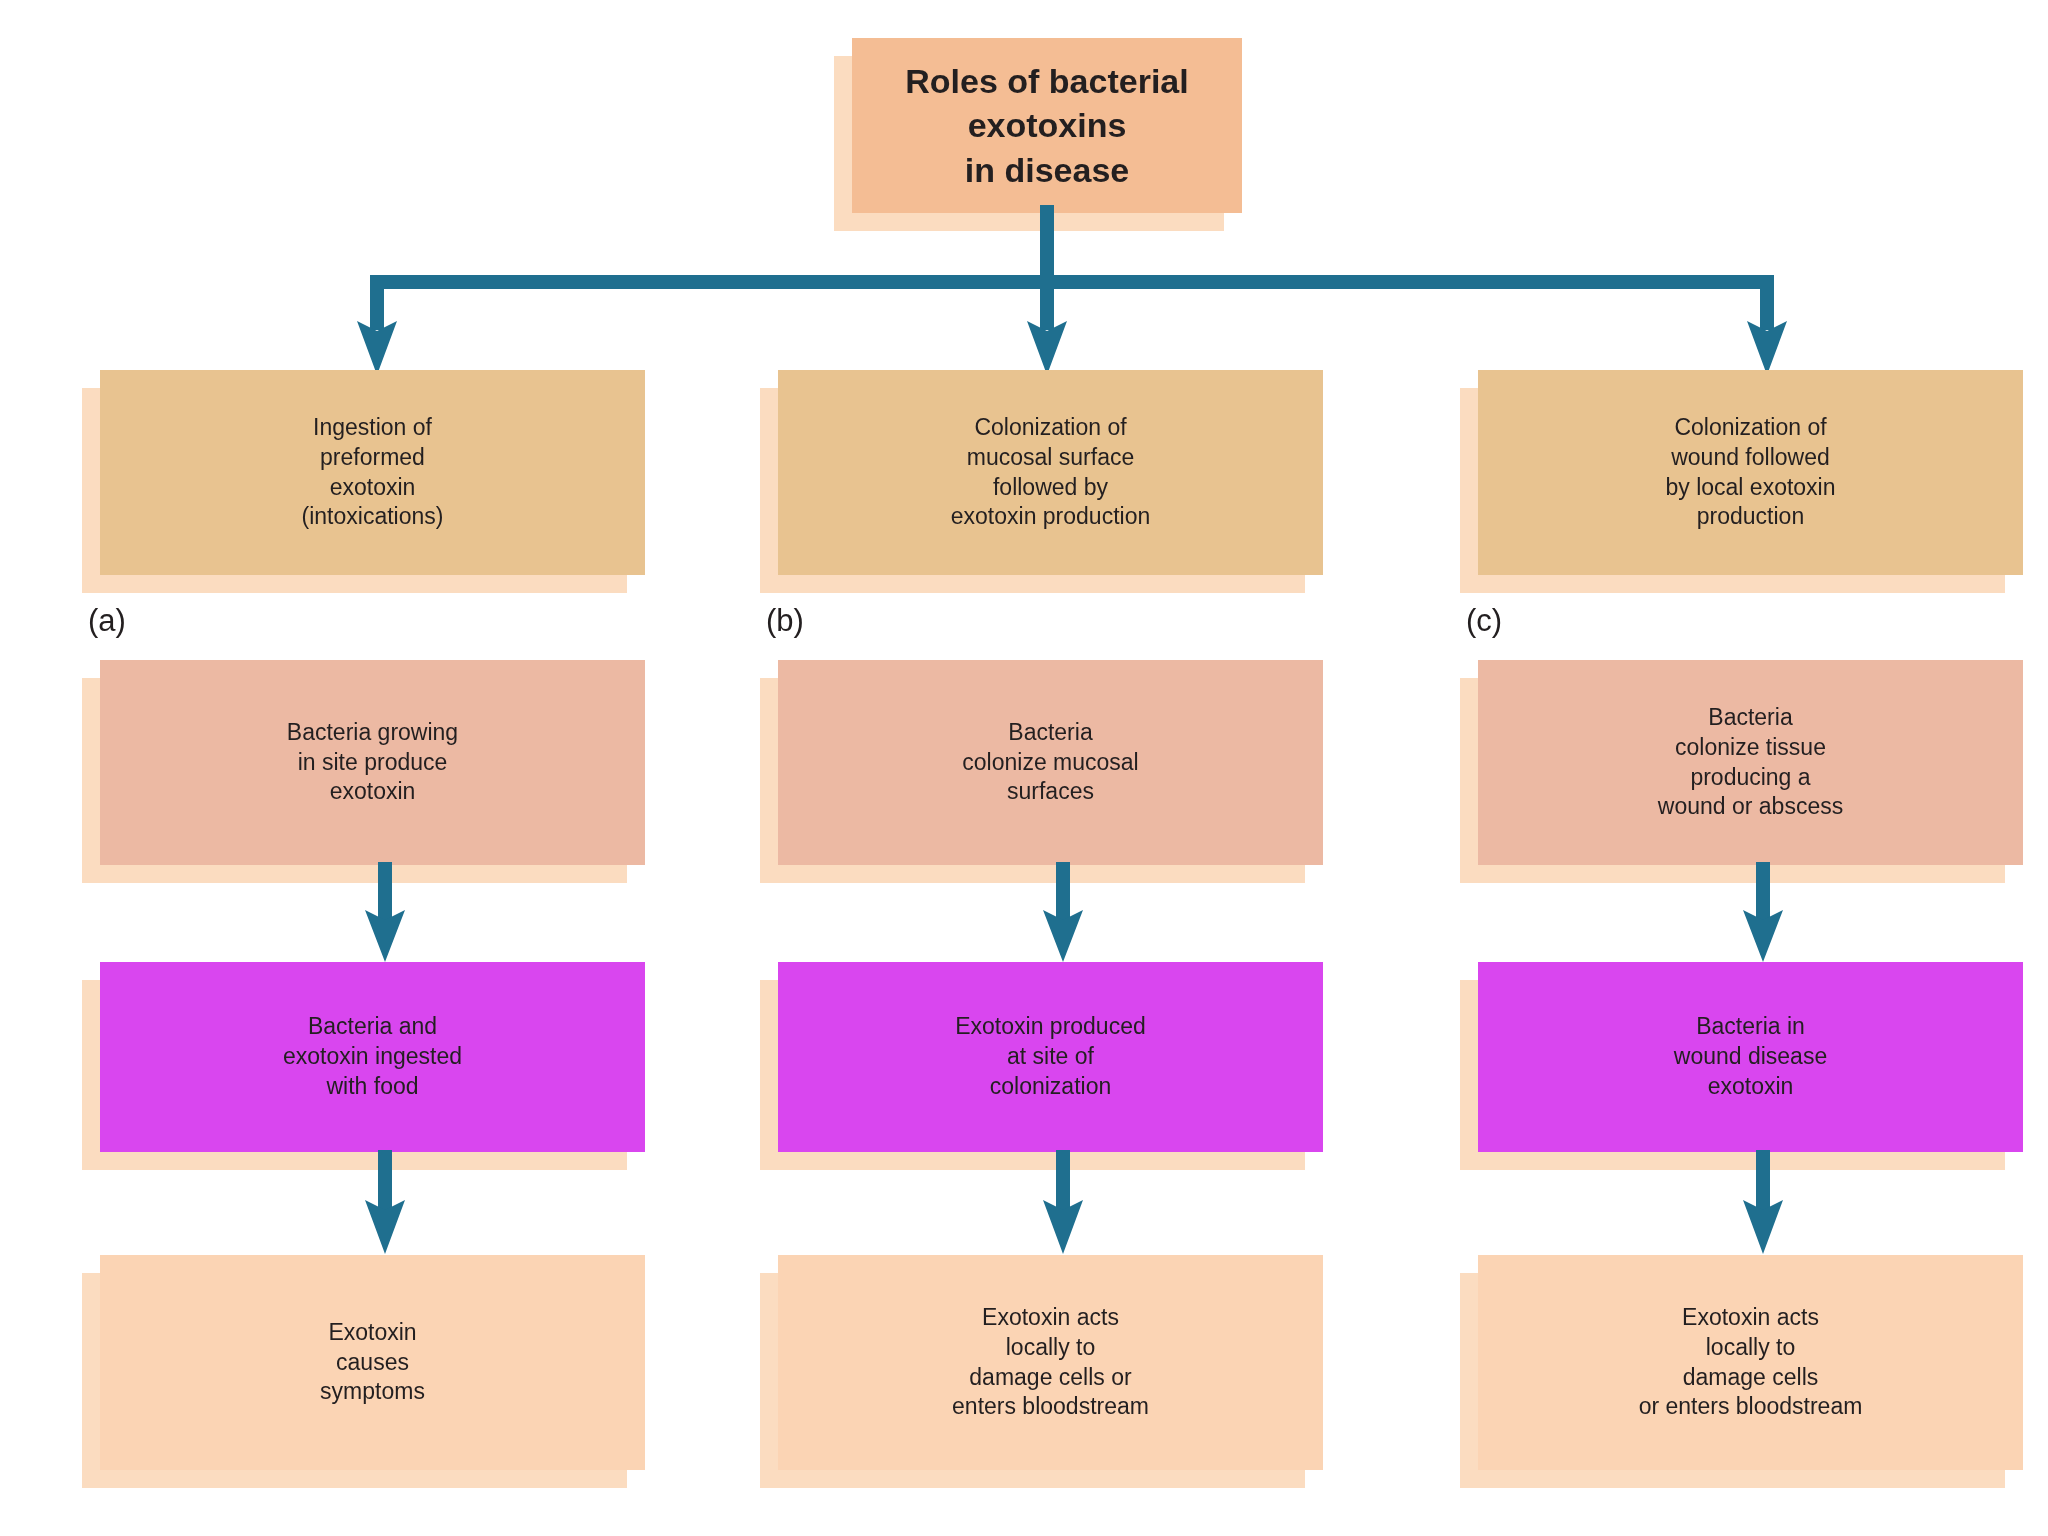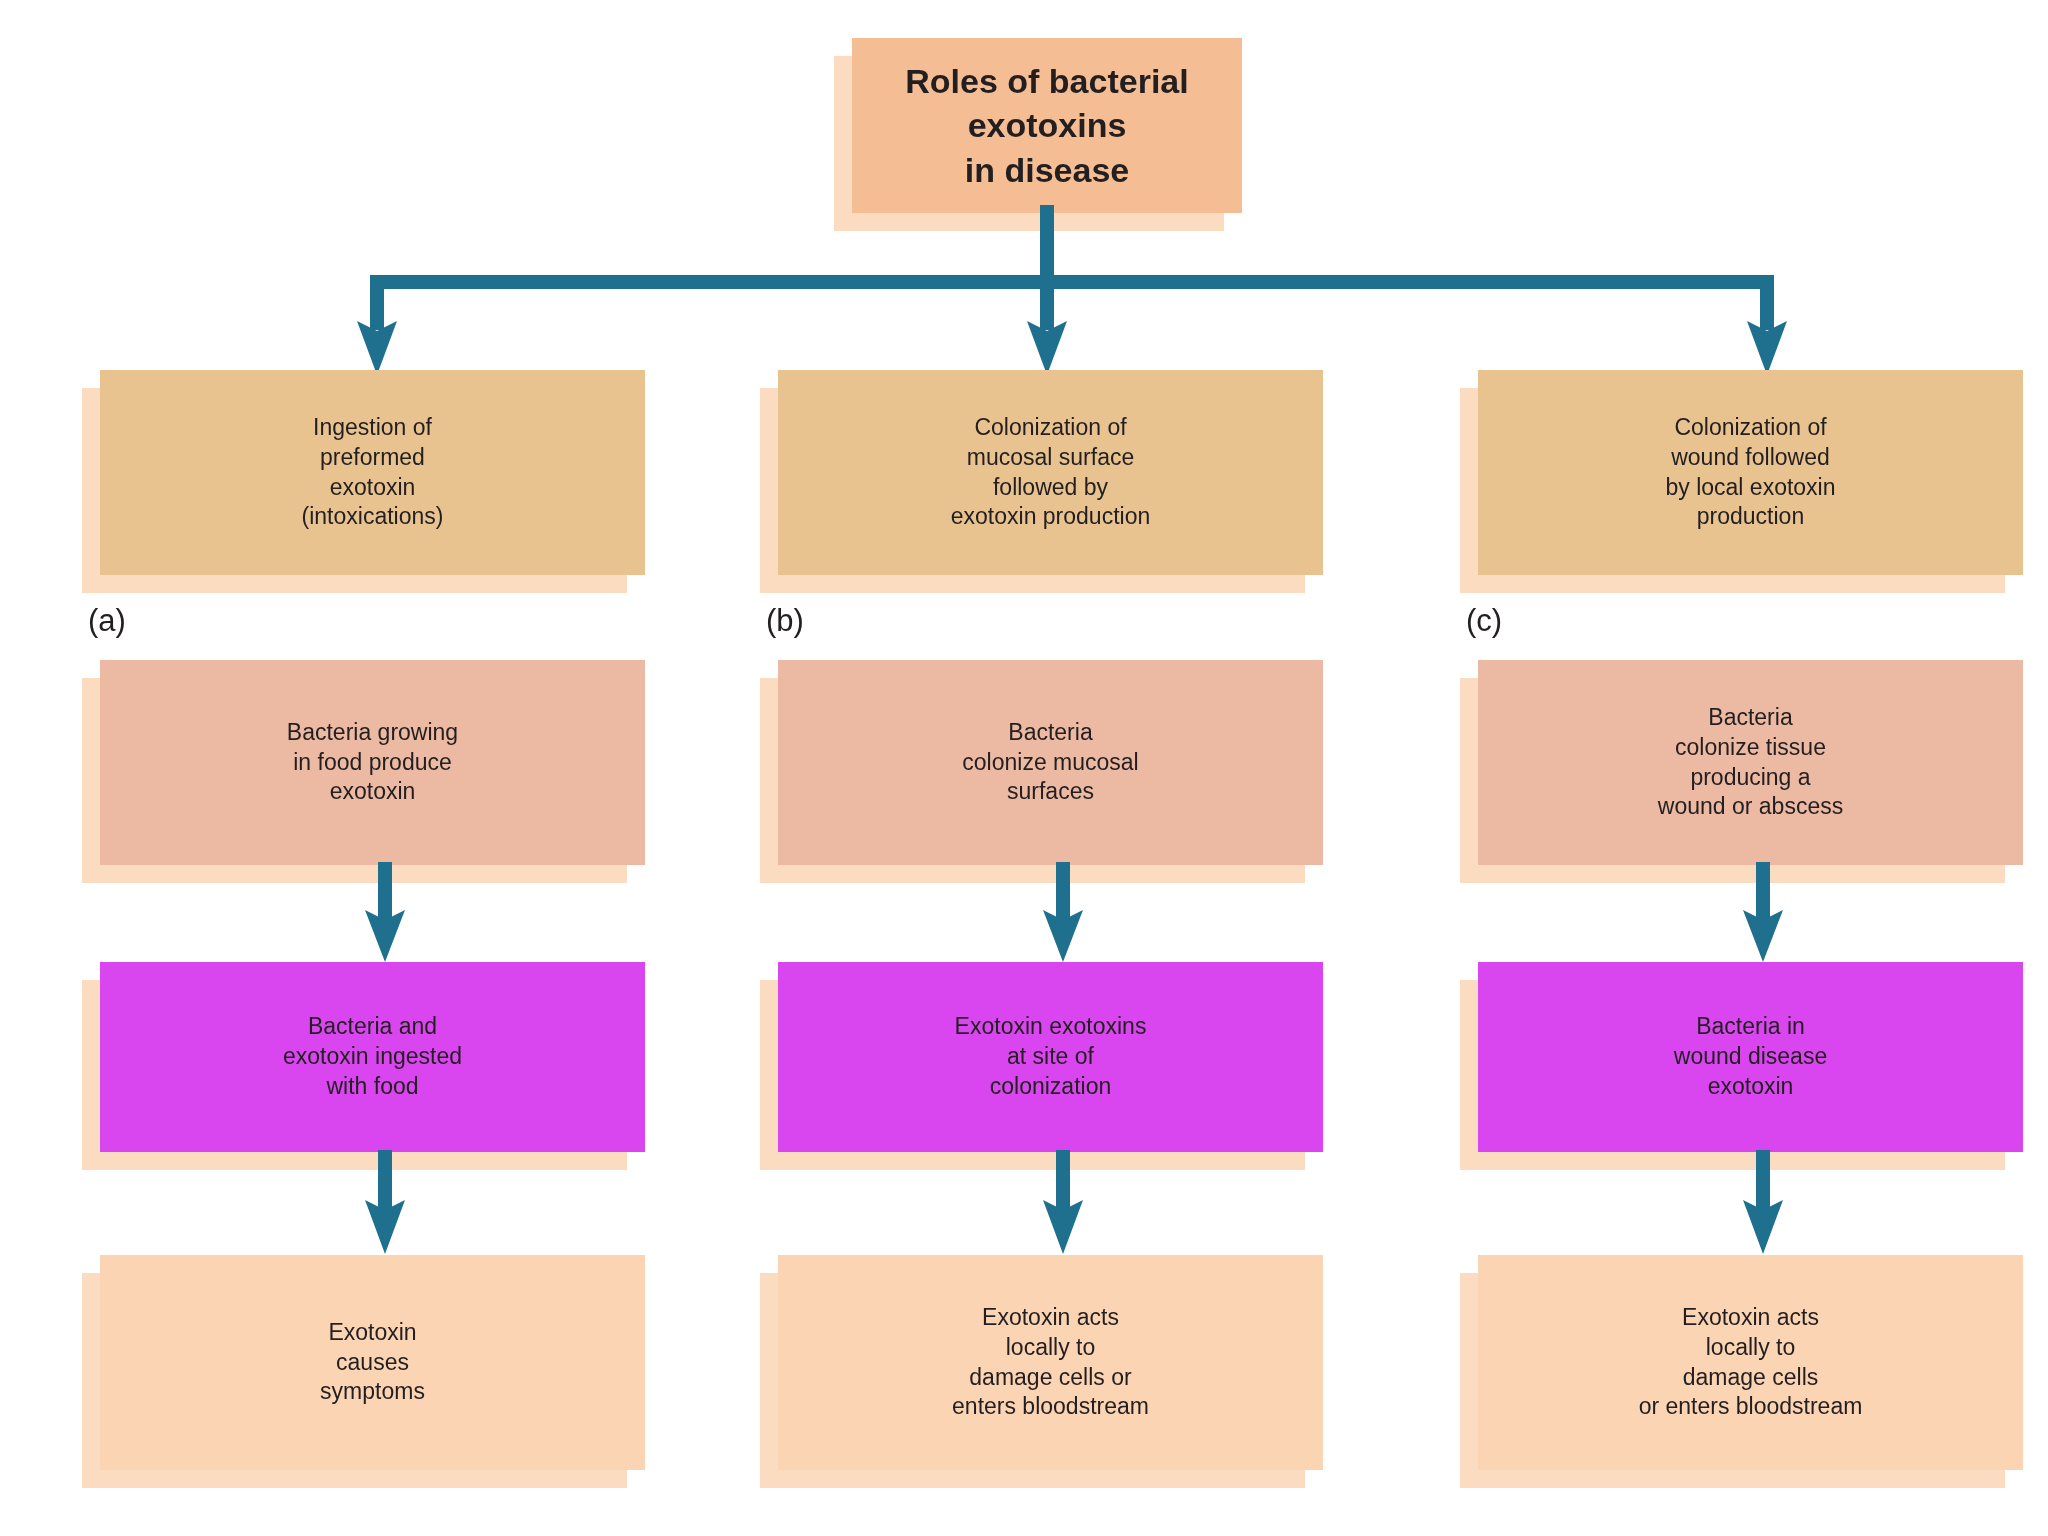--- a/index.html
+++ b/index.html
@@ -120,21 +120,21 @@
 preformed
 exotoxin
 (intoxications)</div>
   </div>
 
   <div class="caption" style="left:88px; top:603px;">(a)</div>
 
   <div class="node step" style="left:100px; top:660px; width:545px; height:205px;">
     <div class="shadow"></div>
     <div class="face fill-r2">Bacteria growing
-in food produce
+in site produce
 exotoxin</div>
   </div>
 
   <div class="conn" style="left:355px; top:862px; width:60px; height:105px;">
     <svg width="60" height="105" viewBox="0 0 60 105">
       <rect x="23" y="0" width="14" height="58" fill="#1f6f8f"></rect>
       <path d="M 30 100 L 10 48 L 30 58 L 50 48 Z" fill="#1f6f8f"></path>
     </svg>
   </div>
 
@@ -178,21 +178,21 @@
 
   <div class="conn" style="left:1033px; top:862px; width:60px; height:105px;">
     <svg width="60" height="105" viewBox="0 0 60 105">
       <rect x="23" y="0" width="14" height="58" fill="#1f6f8f"></rect>
       <path d="M 30 100 L 10 48 L 30 58 L 50 48 Z" fill="#1f6f8f"></path>
     </svg>
   </div>
 
   <div class="node step" style="left:778px; top:962px; width:545px; height:190px;">
     <div class="shadow"></div>
-    <div class="face fill-r3">Exotoxin exotoxins
+    <div class="face fill-r3">Exotoxin produced
 at site of
 colonization</div>
   </div>
 
   <div class="conn" style="left:1033px; top:1150px; width:60px; height:110px;">
     <svg width="60" height="110" viewBox="0 0 60 110">
       <rect x="23" y="0" width="14" height="60" fill="#1f6f8f"></rect>
       <path d="M 30 104 L 10 50 L 30 60 L 50 50 Z" fill="#1f6f8f"></path>
     </svg>
   </div>

